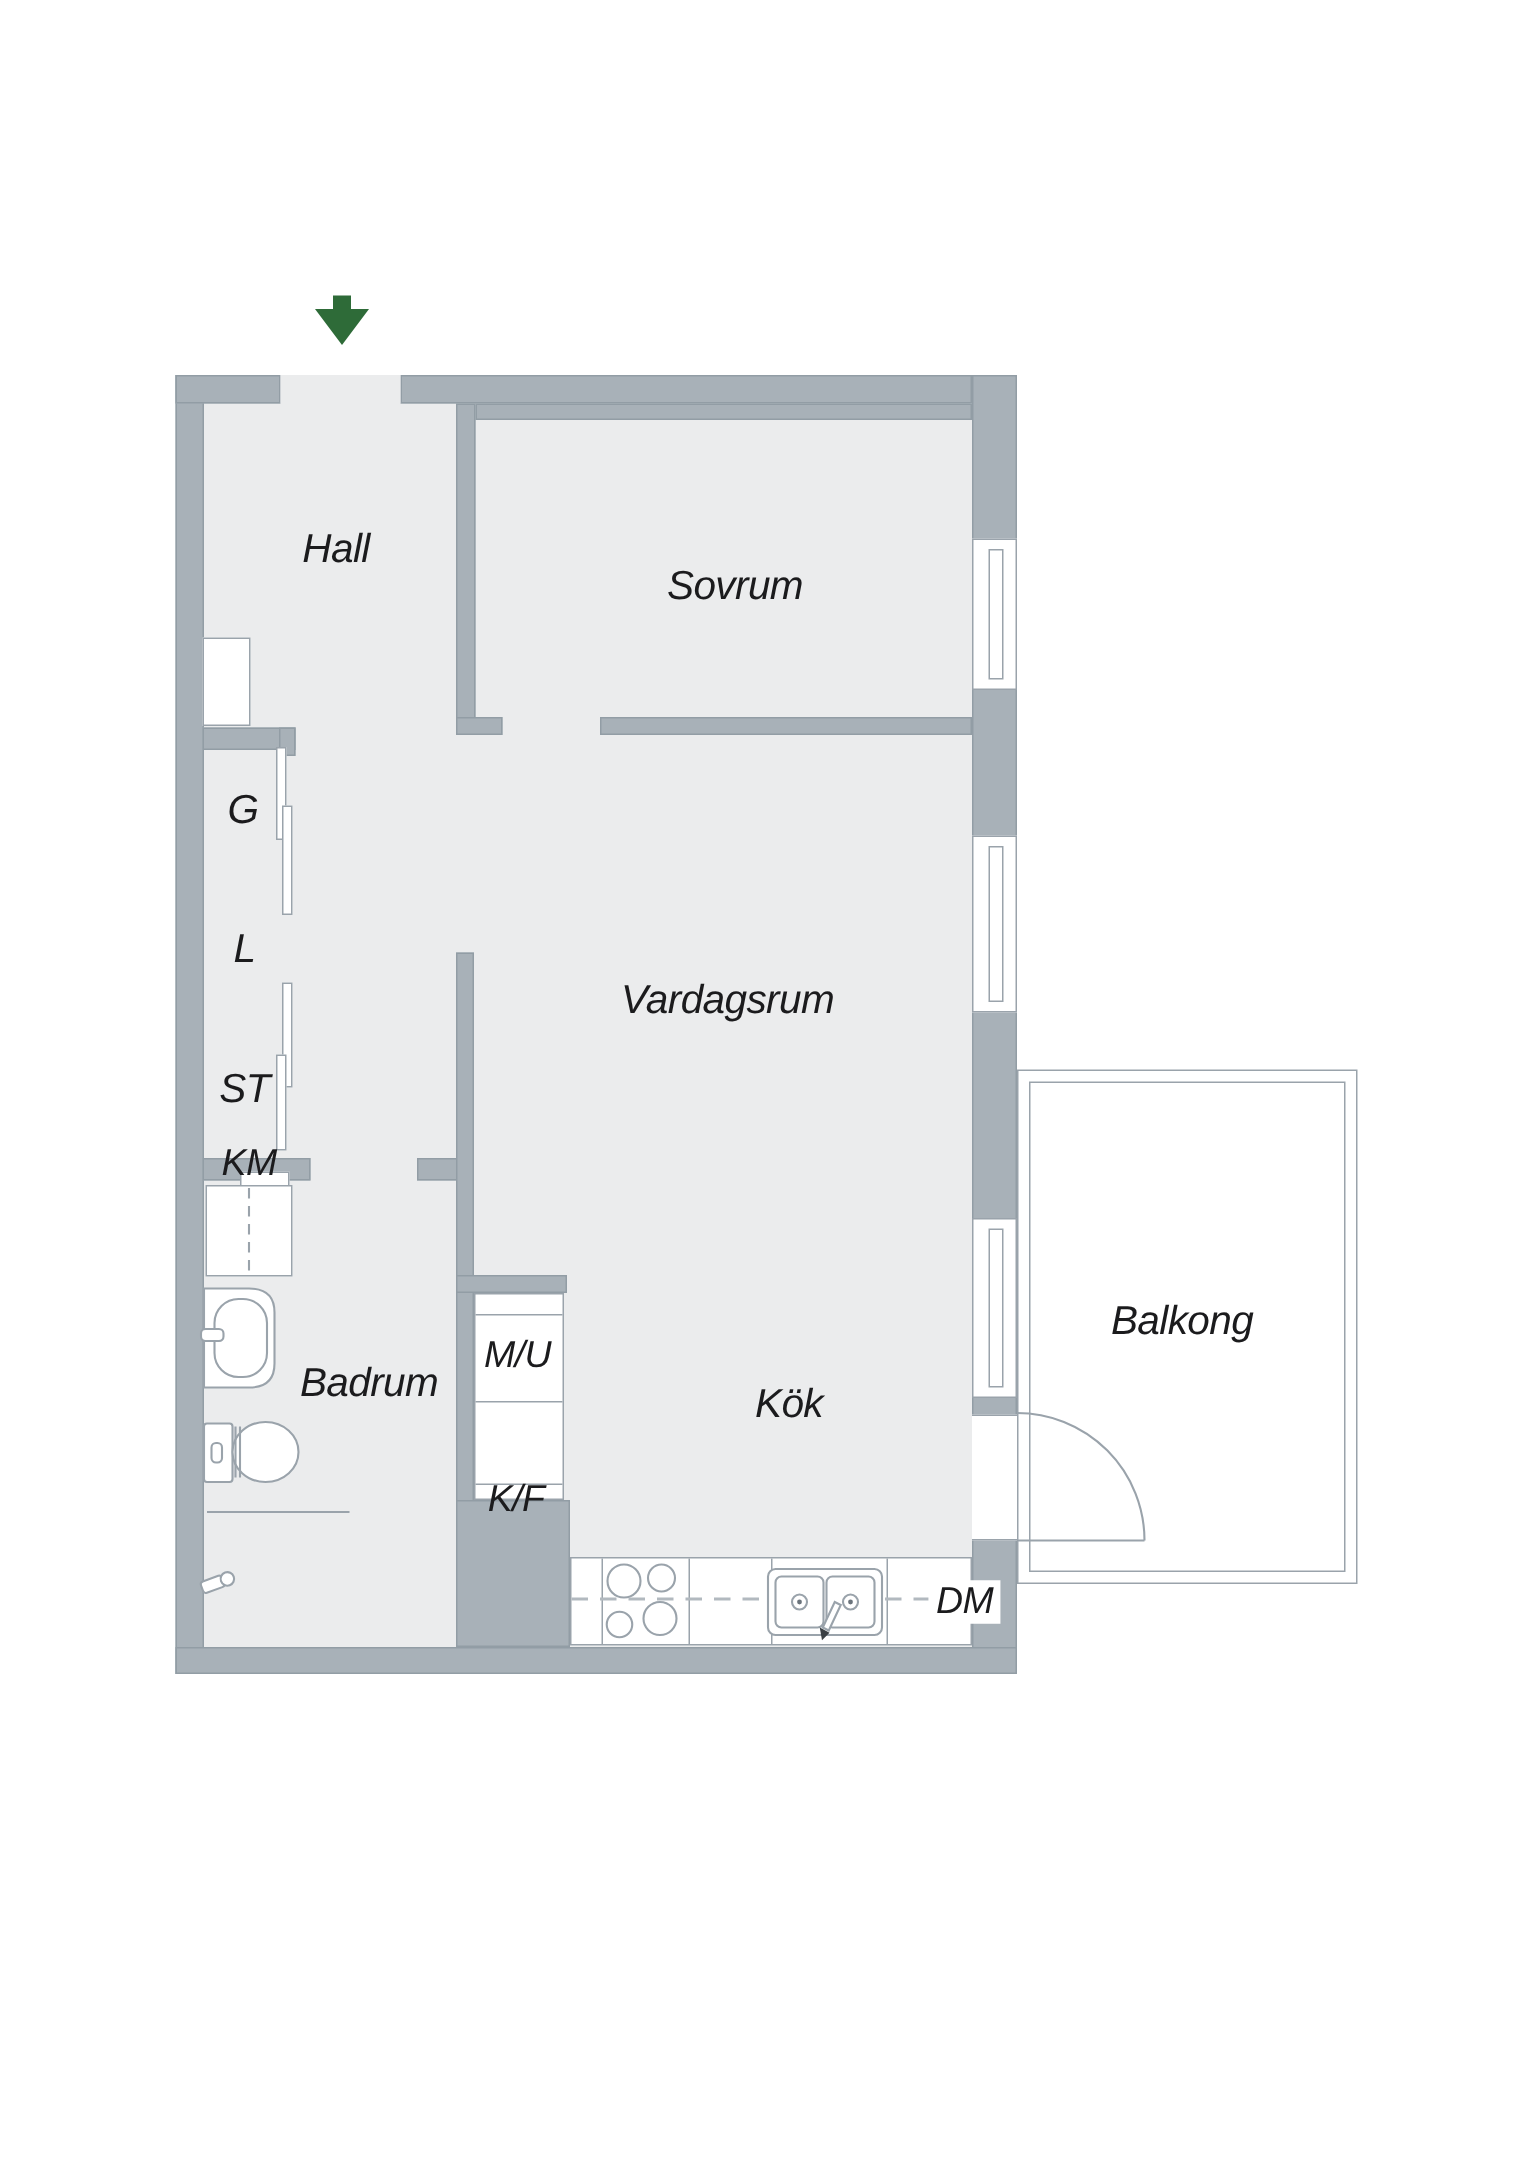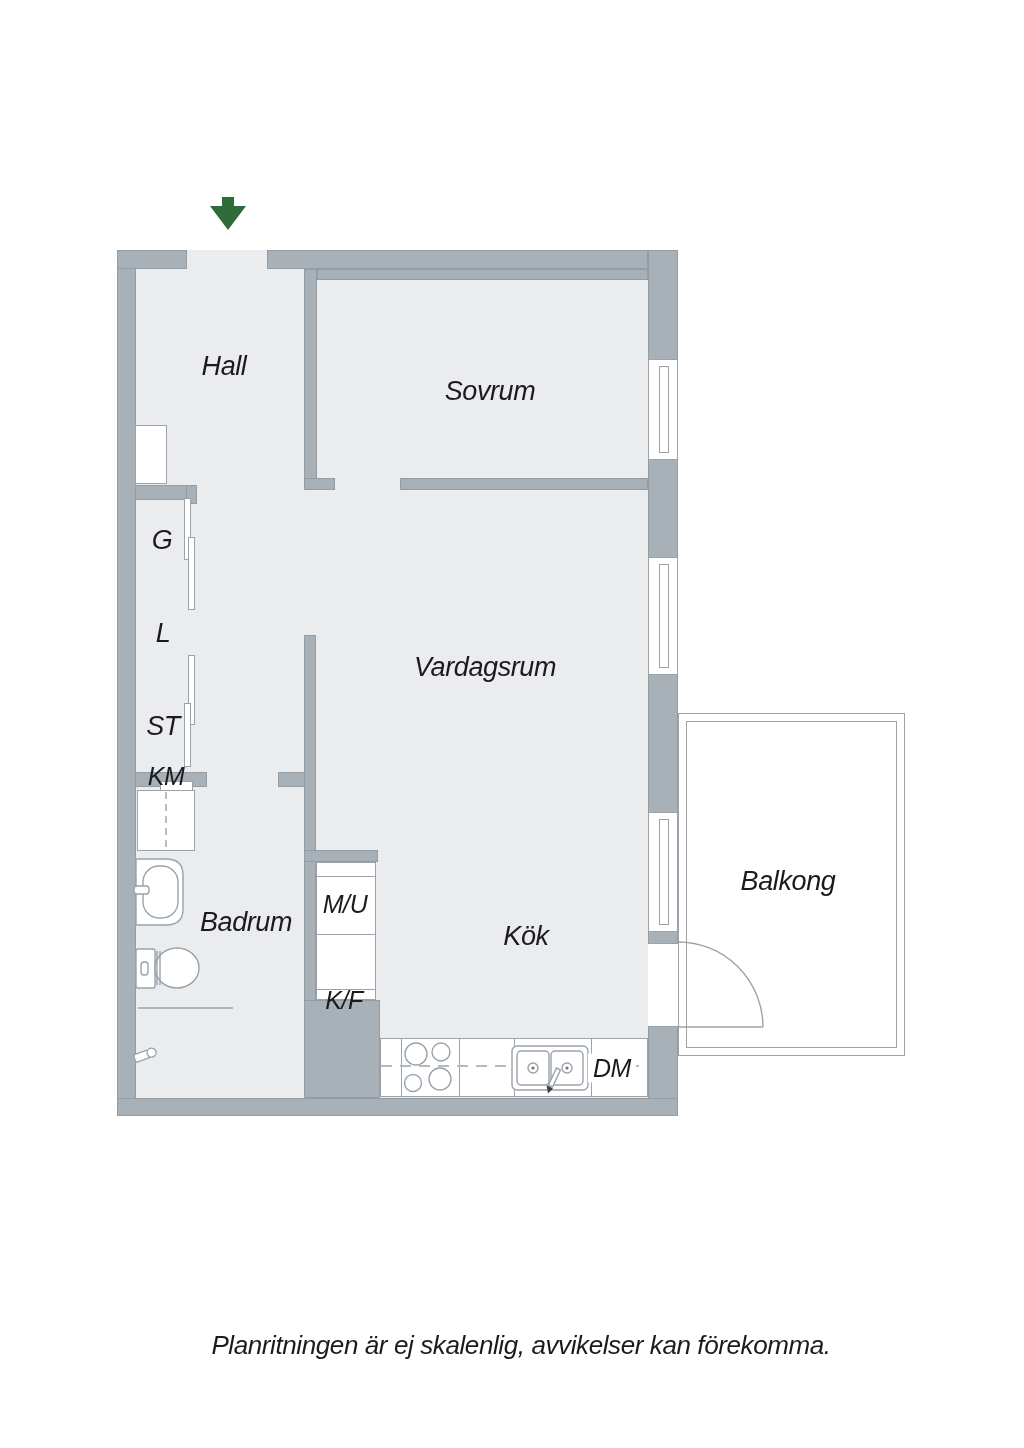--- a/index.html
+++ b/index.html
@@ -153,21 +153,20 @@
   <span class="lbl lg" style="left:246px;top:922px;">Badrum</span>
   <span class="lbl lg" style="left:788px;top:881px;">Balkong</span>
 
   <span class="lbl lg" style="left:162px;top:540px;">G</span>
   <span class="lbl lg" style="left:163px;top:633px;">L</span>
   <span class="lbl lg" style="left:163px;top:726px;">ST</span>
 
   <span class="lbl md" style="left:166px;top:776px;">KM</span>
   <span class="lbl md" style="left:345px;top:904px;">M/U</span>
   <span class="lbl md" style="left:344px;top:961px;margin-top:39px;">K/F</span>
-  <span class="lbl md dm" style="left:612px;top:1068px;text-align:right;">DM</span>
+  <span class="lbl md dm" style="left:643px;top:1068px;text-align:right;">DM</span>
 
   <svg class="arrow" style="left:205px;top:193px;" width="50" height="45" viewBox="0 0 50 45">
     <polygon points="17,4 29,4 29,13 41,13 23,37 5,13 17,13" style="fill:var(--green);"></polygon>
   </svg>
 
-  <div class="lbl note" style="left:521px;top:1345px;">Planritningen är ej skalenlig, avvikelser kan förekomma.</div>
 
 </div>
 
 </body></html>

